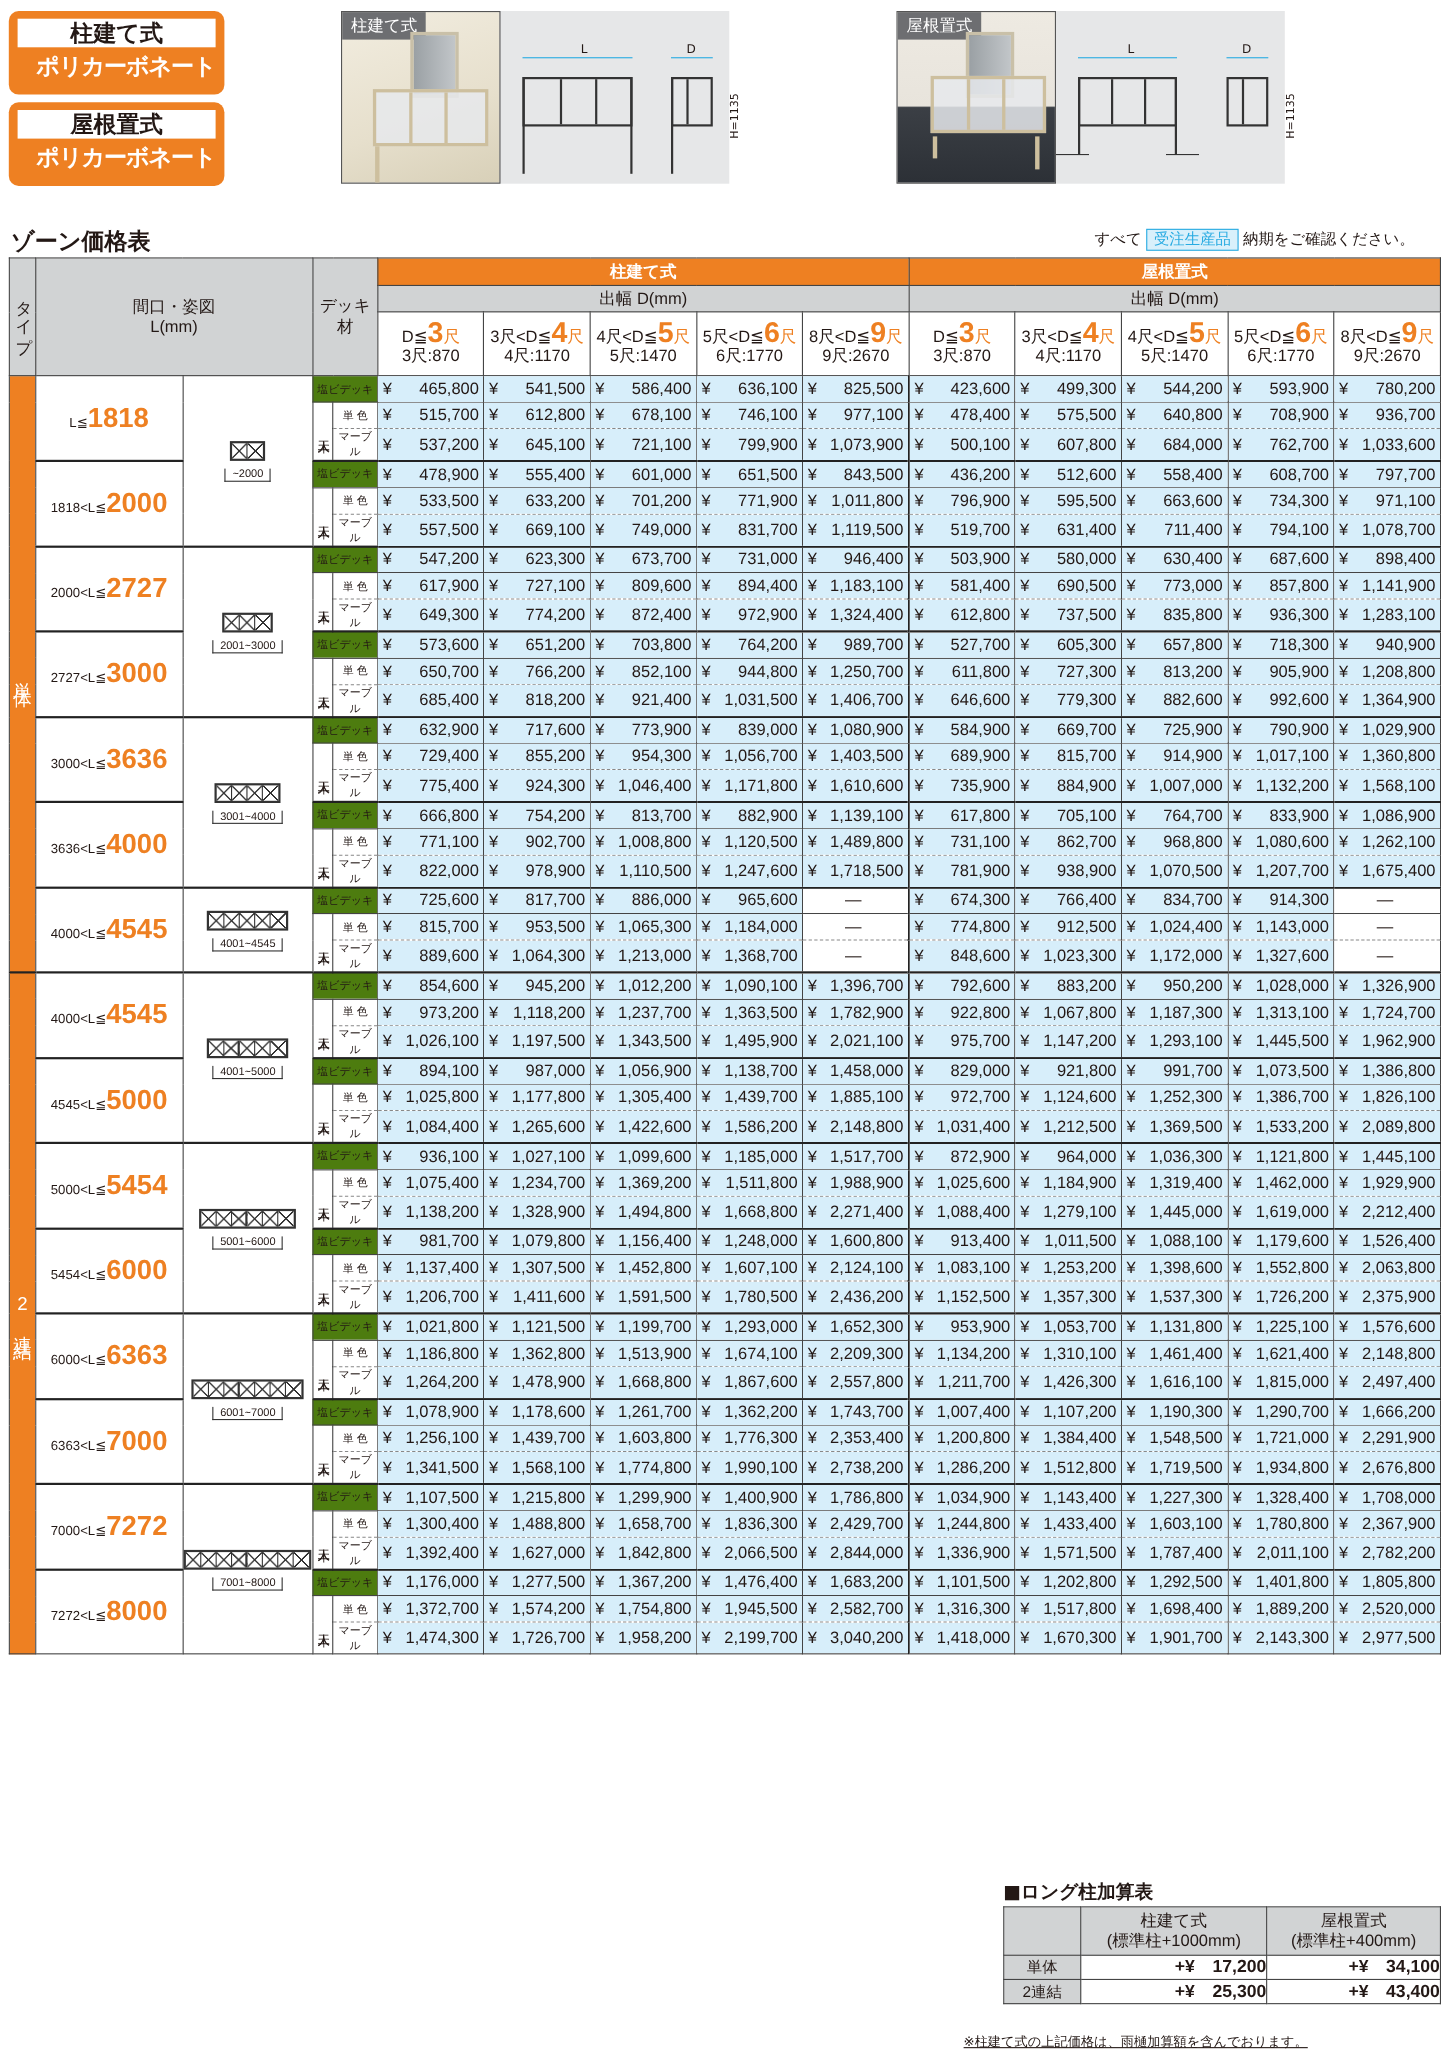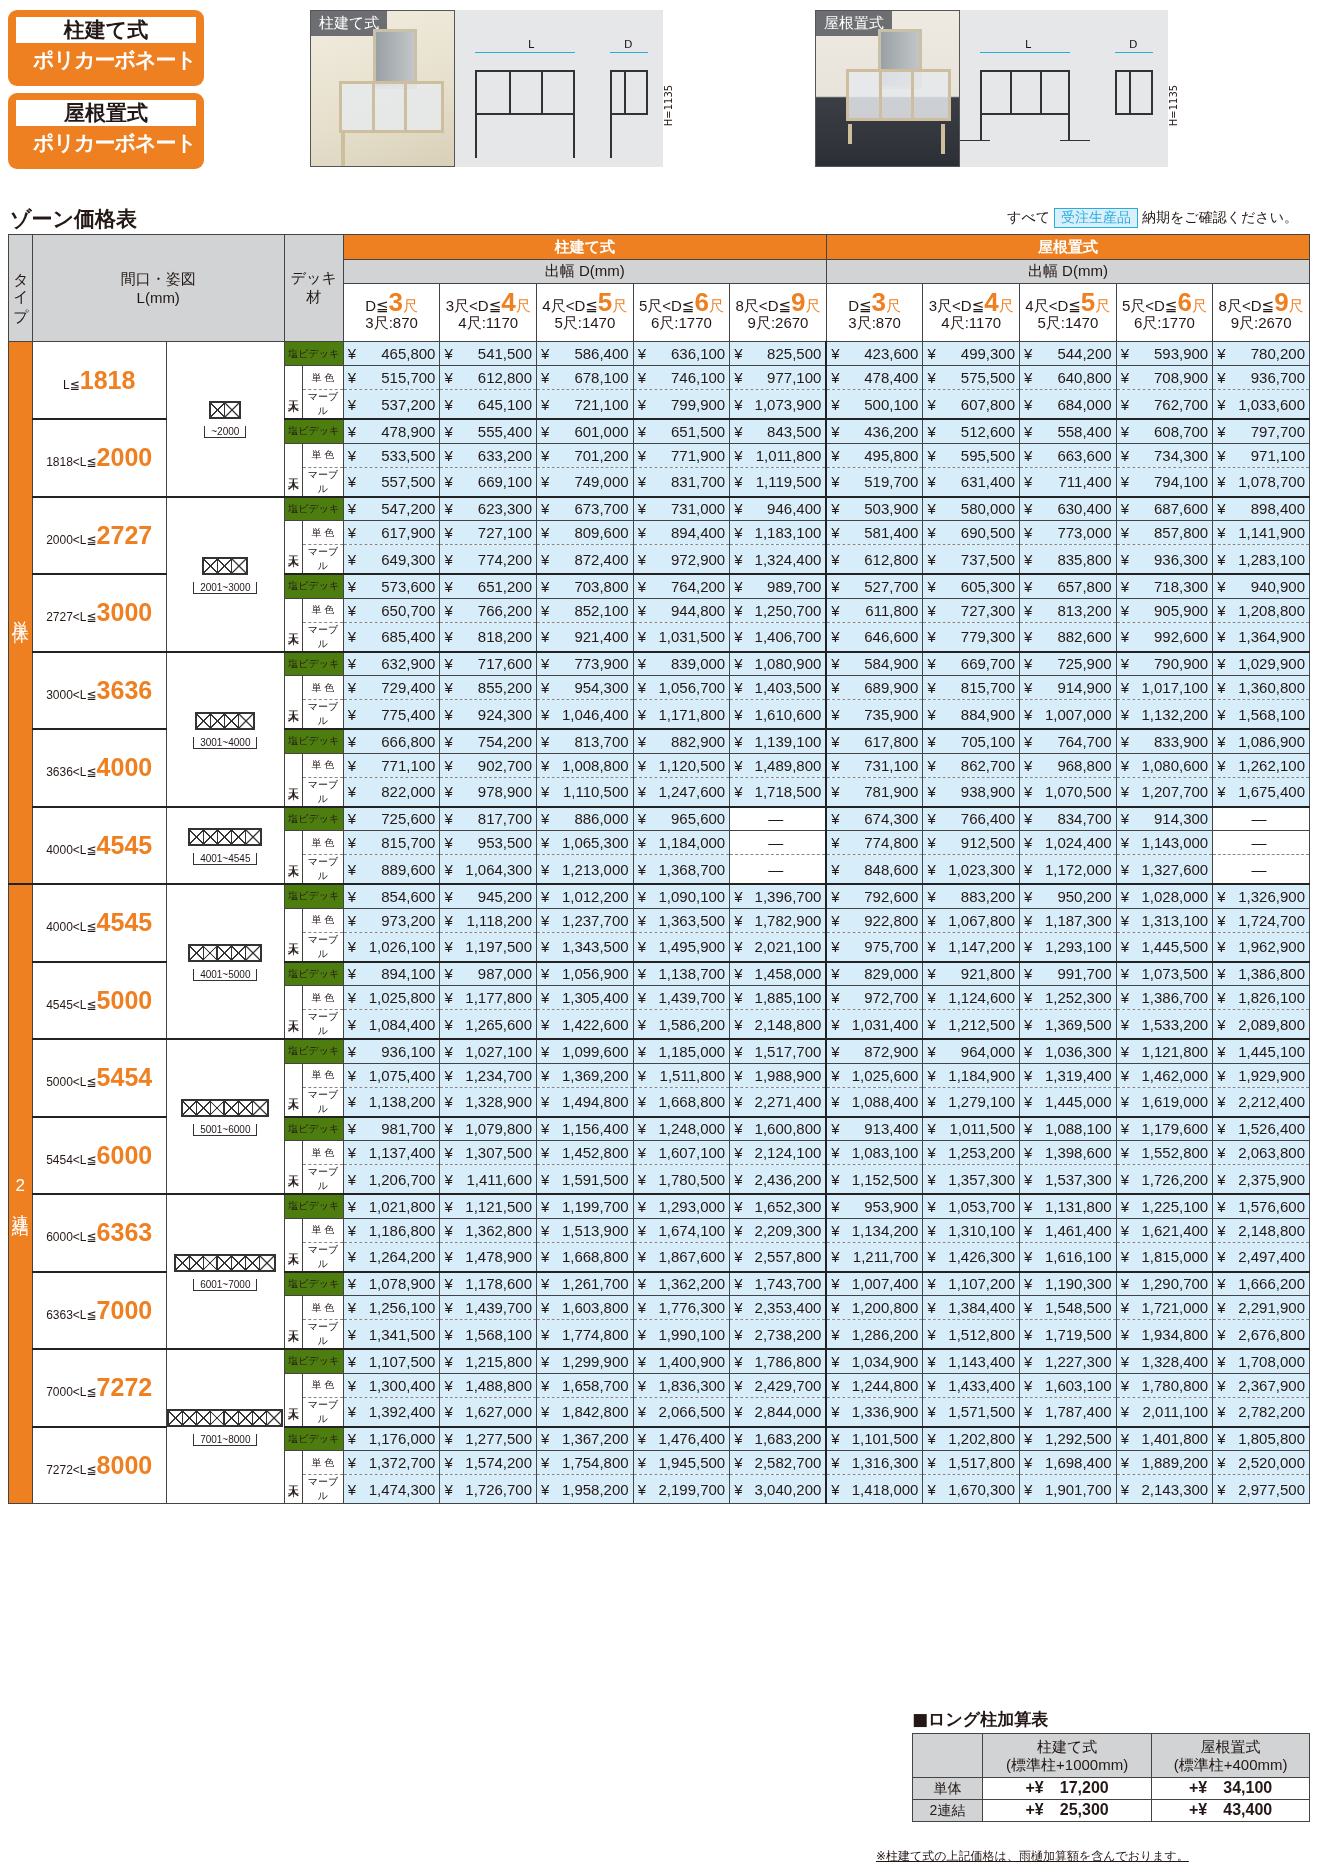--- a/index.html
+++ b/index.html
@@ -15,21 +15,21 @@
   .photo .rail { position: absolute; left: 28px; top: 70px; width: 105px; height: 52px; border: 3px solid #cdbf9e; background: rgba(230,233,236,0.85); }
   .photo .rail .p { position: absolute; top: 0; bottom: 0; width: 3px; background: #cdbf9e; }
   .photo .leg { position: absolute; width: 4px; background: #cdbf9e; }
   .dim-label { position: absolute; font-size: 11px; color: #231815; }
   .dim-line { position: absolute; height: 1px; background: #29abe2; }
   .frame { position: absolute; border: 2px solid #333; background: transparent; }
   .frame .mid { position: absolute; top: 0; bottom: 0; width: 2px; background: #333; }
   .vline { position: absolute; width: 2px; background: #333; }
 
   .section-title { position: absolute; left: 10px; top: 205px; font-size: 21px; font-weight: bold; }
-  .notice { position: absolute; right: 20px; top: 208px; font-size: 14px; }
+  .notice { position: absolute; right: 32px; top: 208px; font-size: 14px; }
   .notice .tag { display: inline-block; border: 1px solid #29abe2; background: #d9f0fb; color: #29abe2; padding: 0 6px; margin: 0 4px; }
 
   table.main { position: absolute; left: 8px; top: 234px; width: 1302px; border-collapse: collapse; table-layout: fixed; font-family: "Liberation Sans", sans-serif; }
   table.main td, table.main th { border: 1px solid #444; padding: 0; }
   table.main th { background: #d1d3d4; font-weight: normal; font-size: 15px; }
   th.brand { background: #ee8022 !important; color: #fff; font-size: 19px; font-weight: bold !important; height: 25px; }
   th.sub { height: 24px; font-size: 15px; margin-top: 12px; }
   th.dcol { background: #fff !important; font-size: 12px; line-height: 17px; height: 58px; }
   th.dcol .big { color: #ee8022; font-size: 26px; font-weight: bold; }
   th.dcol .shaku { color: #ee8022; }
@@ -52,21 +52,21 @@
   td.p.dash { background: #fff; text-align: center; }
   tr.solo td.p, tr.solo td.deck2 { border-bottom: 1px dashed #888; }
   tr.marble td.p, tr.marble td.deck2 { border-top: 1px dashed #888; }
   tr.sep td { border-top: 2px solid #222 !important; }
 
   .long-title { position: absolute; left: 912px; top: 1708px; font-size: 17px; font-weight: bold; }
   table.long { position: absolute; left: 912px; top: 1733px; width: 398px; border-collapse: collapse; font-family: "Liberation Sans", sans-serif; }
   table.long td, table.long th { border: 1px solid #444; text-align: center; }
   table.long th { background: #d1d3d4; font-weight: normal; font-size: 15px; line-height: 18px; height: 44px; }
   table.long td.rh { background: #d1d3d4; font-size: 14px; height: 22px; width: 70px; }
-  table.long td.v { background: #fff; font-size: 16px; font-weight: bold; }
+  table.long td.v { background: #fff; font-size: 16px; font-weight: bold; text-align: right; }
   .footnote { position: absolute; left: 876px; top: 1848px; font-size: 12px; text-decoration: underline; }
 </style>
 </head>
 <body>
 
 <div class="badge" style="top:10px;">
   <div class="t1">柱建て式</div>
   <div class="t2">ポリカーボネート</div>
 </div>
 <div class="badge" style="top:93px;">
@@ -270,21 +270,21 @@
         <td class="p"><span class="yen">¥</span><span>797,700</span></td>
       </tr>
       <tr class="solo">
         <td rowspan="2" class="deckgrp">人工木</td>
         <td class="deck2">単 色</td>
         <td class="p"><span class="yen">¥</span><span>533,500</span></td>
         <td class="p"><span class="yen">¥</span><span>633,200</span></td>
         <td class="p"><span class="yen">¥</span><span>701,200</span></td>
         <td class="p"><span class="yen">¥</span><span>771,900</span></td>
         <td class="p"><span class="yen">¥</span><span>1,011,800</span></td>
-        <td class="p" style="border-left: 2px solid rgb(34, 34, 34);"><span class="yen">¥</span><span>495,800</span></td>
+        <td class="p" style="border-left: 2px solid rgb(34, 34, 34);"><span class="yen">¥</span><span>796,900</span></td>
         <td class="p"><span class="yen">¥</span><span>595,500</span></td>
         <td class="p"><span class="yen">¥</span><span>663,600</span></td>
         <td class="p"><span class="yen">¥</span><span>734,300</span></td>
         <td class="p"><span class="yen">¥</span><span>971,100</span></td>
       </tr>
       <tr class="marble">
         <td class="deck2">マーブル</td>
         <td class="p"><span class="yen">¥</span><span>557,500</span></td>
         <td class="p"><span class="yen">¥</span><span>669,100</span></td>
         <td class="p"><span class="yen">¥</span><span>749,000</span></td>

